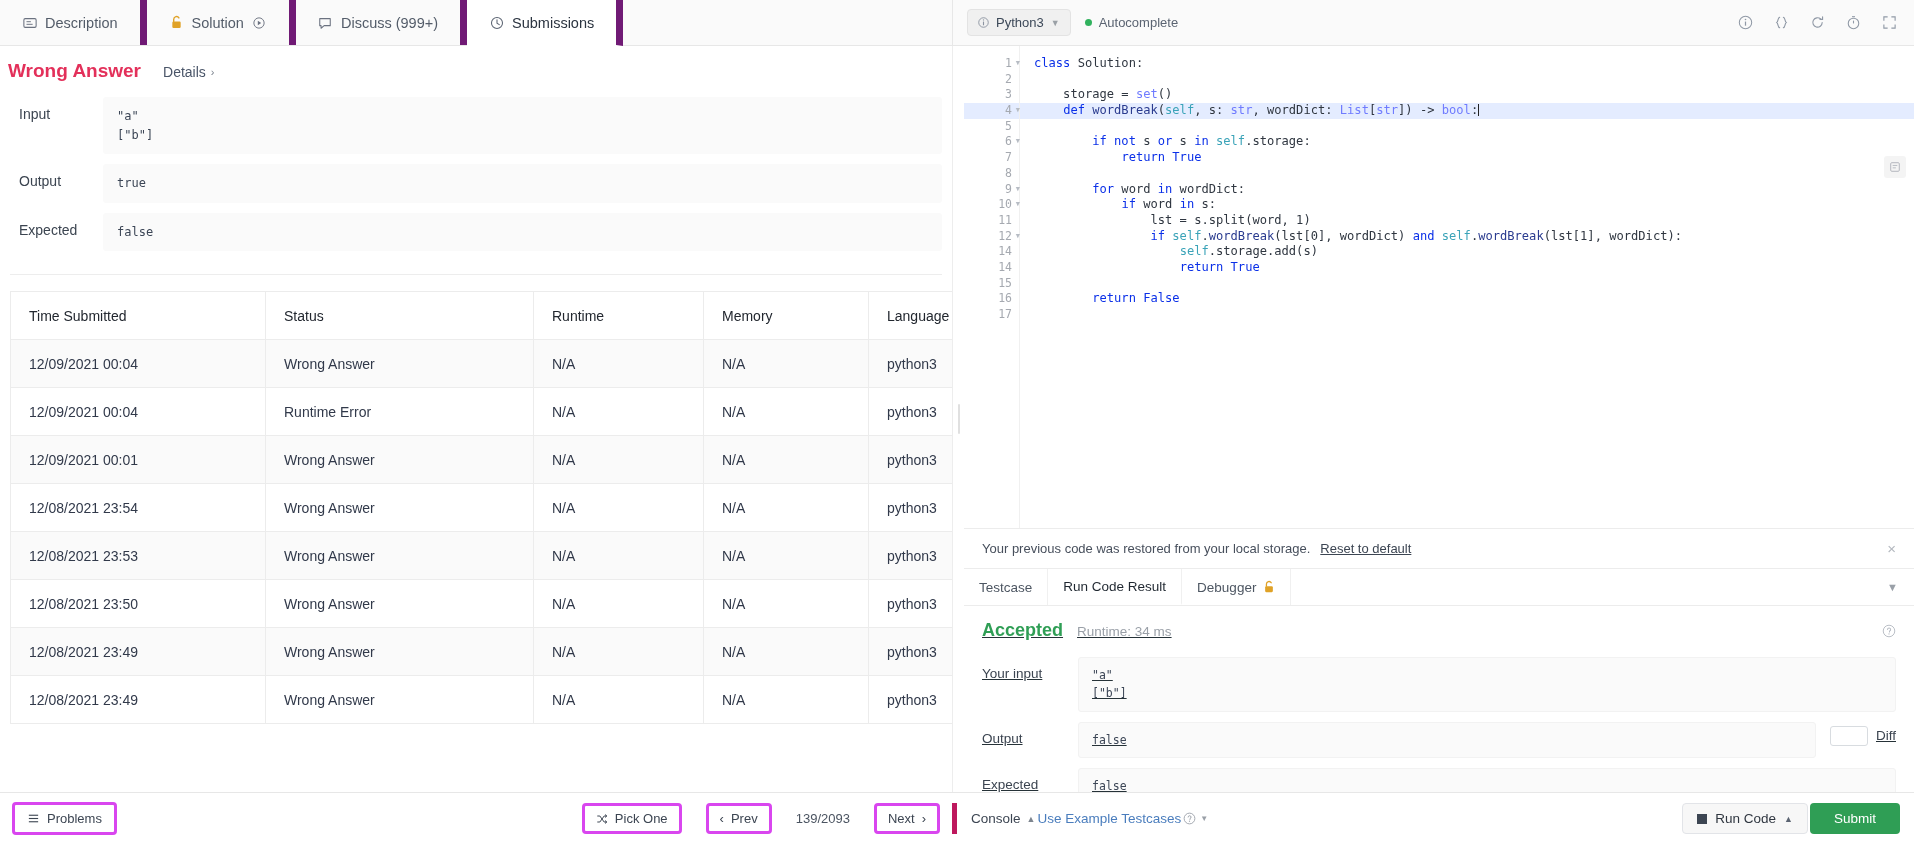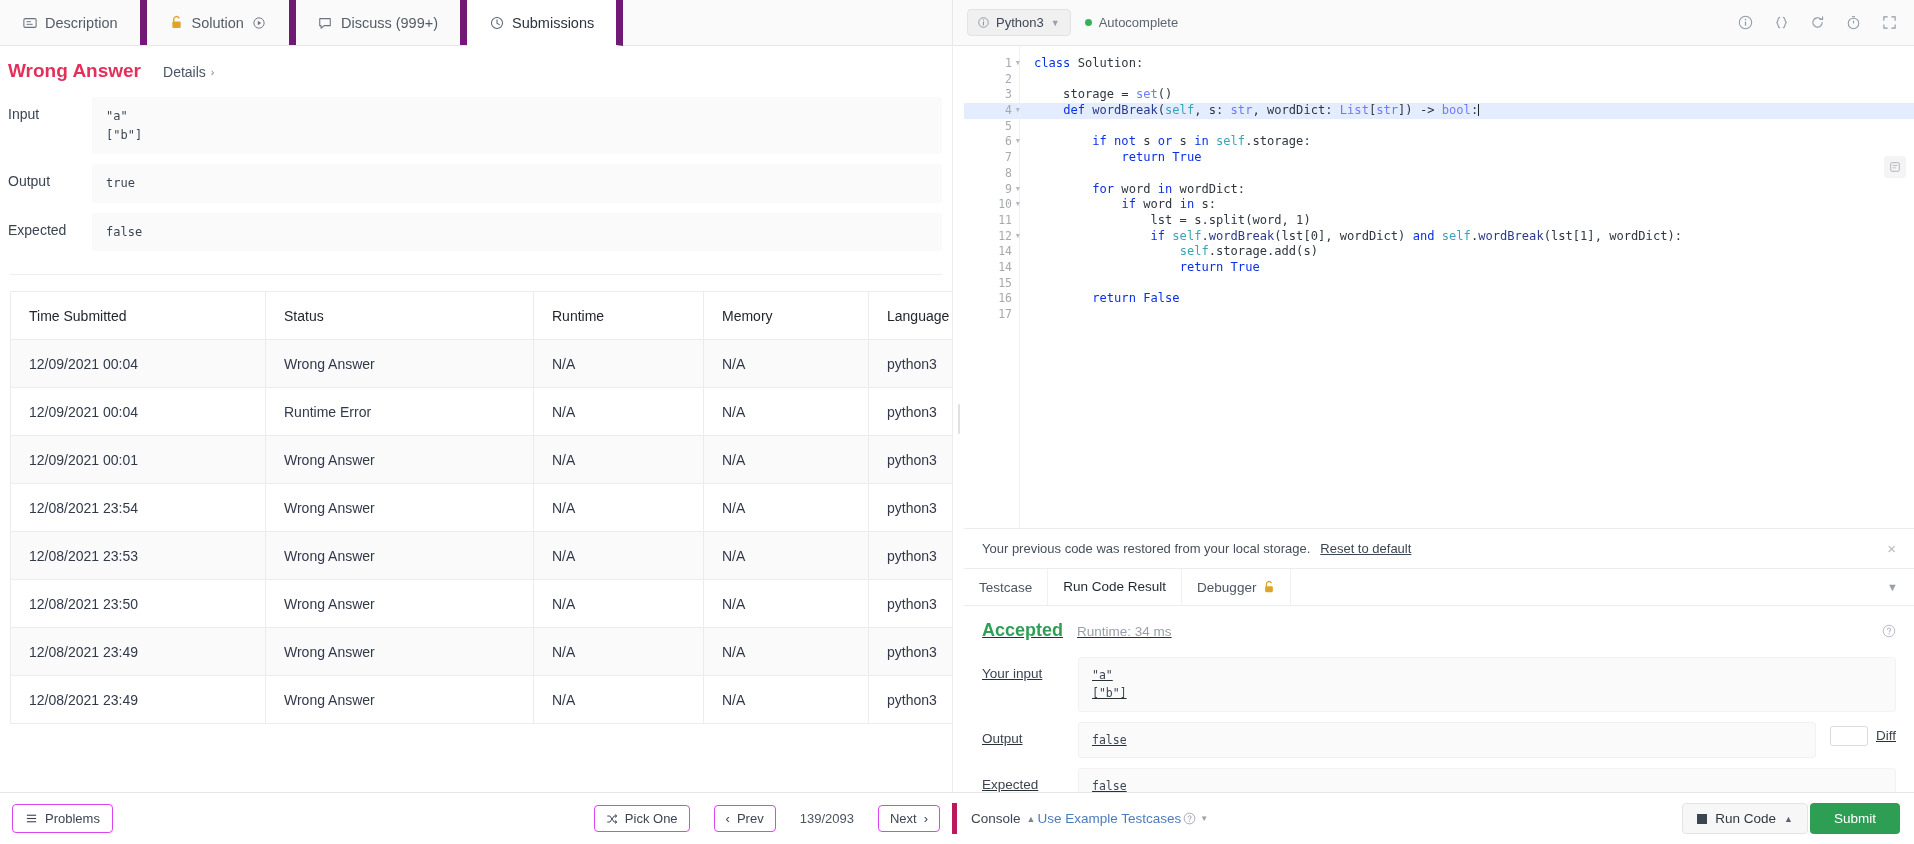--- a/index.html
+++ b/index.html
@@ -54,21 +54,21 @@
     width: 952px; flex: 0 0 952px; overflow: hidden;
     background: #fff; position: relative;
   }
   .left-inner { padding: 0 0 0 0; height: 100%; overflow: hidden; }
 
   .verdict-row { display: flex; align-items: baseline; gap: 22px; padding: 14px 0 10px 8px; }
   .verdict { color: #e3305a; font-size: 19px; font-weight: bold; }
   .details-link { color: #4a5568; font-size: 14px; cursor: pointer; display: inline-flex; align-items: center; gap: 5px; }
   .details-link .chev { font-size: 11px; color: #7a828d; }
 
-  .io-row { display: flex; align-items: flex-start; padding: 5px 10px 5px 8px; }
+  .io-row { display: flex; align-items: flex-start; padding: 5px 10px 5px 8px; margin-left: 11px; }
   .io-label { width: 84px; flex: 0 0 84px; font-size: 14px; color: #3b4450; padding-top: 9px; }
   .io-box {
     flex: 1; background: #fafafa; border-radius: 3px; padding: 10px 14px;
     font-family: "DejaVu Sans Mono", monospace; font-size: 12px; color: #3c4656;
     line-height: 1.55; white-space: pre; min-height: 36px;
   }
 
   .divider { height: 1px; background: #ededed; margin: 18px 10px 0 10px; }
 
   table.subs { width: calc(100% - 20px); margin: 16px 10px 0 10px; border-collapse: collapse; table-layout: fixed; }
@@ -167,21 +167,21 @@
   
   .bottombar {
     height: 52px; flex: 0 0 52px; display: flex; align-items: center;
     border-top: 1px solid #e7e7e7; background: #fff;
   }
   .bb-left { width: 952px; flex: 0 0 952px; display: flex; align-items: center; padding: 0 12px; gap: 10px; }
   .bb-right { flex: 1; display: flex; align-items: center; padding: 0 14px; gap: 2px; border-left: 5px solid #be185d; }
 
   .btn {
     display: inline-flex; align-items: center; gap: 7px;
-    border: 1px solid #d946ef; border-radius: 4px; background: #fff;
+    border: 3px solid #d946ef; border-radius: 4px; background: #fff;
     padding: 6px 12px; font-size: 13px; color: #3c4552; cursor: pointer; white-space: nowrap;
   }
   .pager { display: flex; align-items: center; gap: 24px; margin-left: auto; }
   .pager .count { font-size: 13px; color: #4b5461; }
   .btn-small { padding: 5px 11px; }
   .console-link { display: inline-flex; align-items: center; gap: 6px; font-size: 13.5px; color: #3c4552; cursor: pointer; }
   .example-link { font-size: 13.5px; color: #4a7dbd; cursor: pointer; }
   .qmark { display: inline-flex; align-items: center; gap: 4px; color: #9aa0a8; font-size: 13px; cursor: pointer; }
   .bb-right .spacer { flex: 1; }
   .run-btn {

